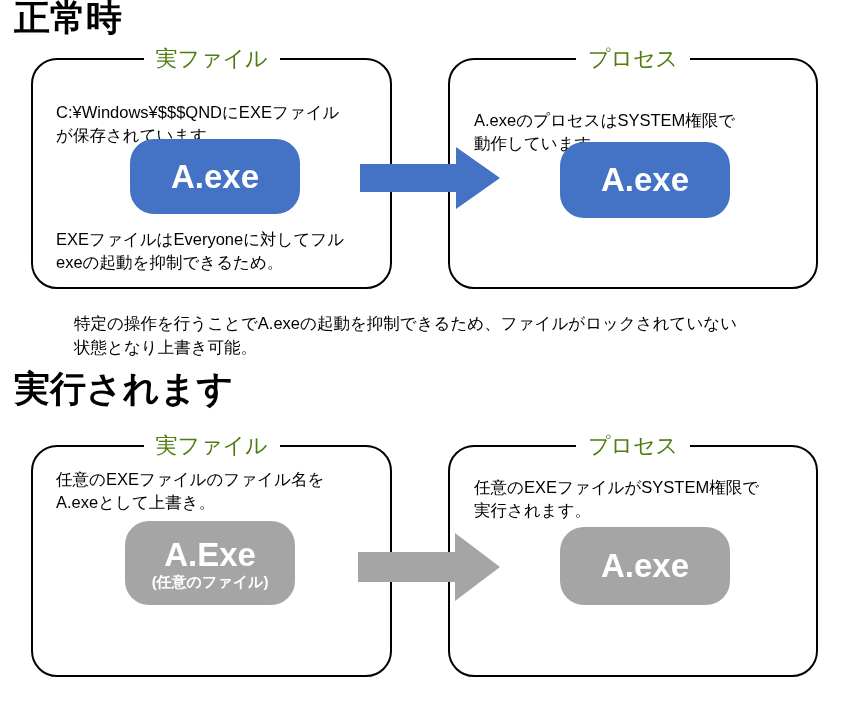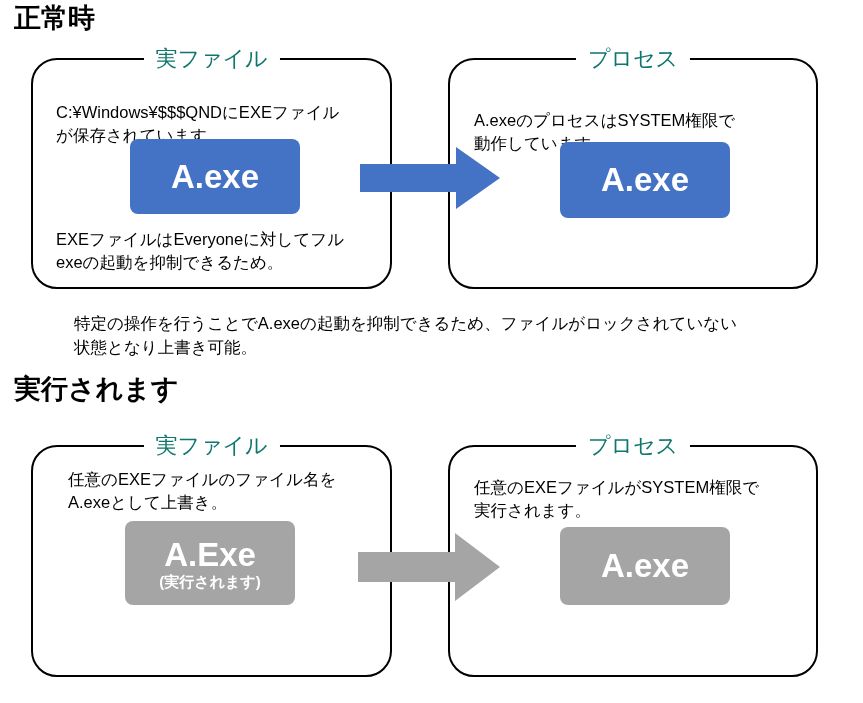--- a/index.html
+++ b/index.html
@@ -13,21 +13,21 @@
     position: relative;
     font-family: "Liberation Sans", "DejaVu Sans", sans-serif;
     color: #000000;
     overflow: hidden;
   }
 
   
   .section-heading {
     position: absolute;
     font-weight: bold;
-    font-size: 27px;
+    font-size: 36px;
     line-height: 32px;
     letter-spacing: 0px;
     color: #000000;
     white-space: nowrap;
   }
   #heading-normal  { left: 14px; top: 2px; }
   #heading-escalation { left: 14px; top: 373px; }
 
   
   .panel {
@@ -40,36 +40,36 @@
   .panel-label {
     position: absolute;
     top: -16px;
     left: 50%;
     transform: translateX(-50%);
     background: #ffffff;
     padding: 0 12px;
     font-size: 22px;
     line-height: 30px;
     white-space: nowrap;
-    color: #0f766e;
+    color: #4d7c0f;
   }
 
   
   .panel-text {
     position: absolute;
     font-size: 16.5px;
     line-height: 23px;
     color: #000000;
     white-space: pre-line;
   }
 
   
   .chip {
     position: absolute;
-    border-radius: 8px;
+    border-radius: 24px;
     display: flex;
     flex-direction: column;
     align-items: center;
     justify-content: center;
     color: #ffffff;
     box-sizing: border-box;
   }
   .chip-title {
     font-size: 33px;
     font-weight: bold;
@@ -128,25 +128,25 @@
   </svg>
 </div>
 
 <div class="caption" style="left:30px; top:311px; width:810px;margin-left:44px;">特定の操作を行うことでA.exeの起動を抑制できるため、ファイルがロックされていない
 状態となり上書き可能。</div>
 
 <div class="section-heading" id="heading-escalation">実行されます</div>
 
 <div class="panel" id="panel-2-left" style="left:31px; top:445px; width:361px; height:232px;">
   <div class="panel-label">実ファイル</div>
-  <div class="panel-text" style="left:23px; top:21px; width:330px;margin-left:12px;">任意のEXEファイルのファイル名を
+  <div class="panel-text" style="left:23px; top:21px; width:330px;">任意のEXEファイルのファイル名を
 A.exeとして上書き。</div>
   <div class="chip" style="left:92px; top:74px; width:170px; height:84px; background:#A5A5A5;">
     <span class="chip-title">A.Exe</span>
-    <span class="chip-sub">(実行されます)</span>
+    <span class="chip-sub">(任意のファイル)</span>
   </div>
 </div>
 
 <div class="panel" id="panel-2-right" style="left:448px; top:445px; width:370px; height:232px;">
   <div class="panel-label">プロセス</div>
   <div class="panel-text" style="left:24px; top:29px; width:335px;">任意のEXEファイルがSYSTEM権限で
 実行されます。</div>
   <div class="chip" style="left:110px; top:80px; width:170px; height:78px; background:#A5A5A5;">
     <span class="chip-title">A.exe</span>
   </div>

